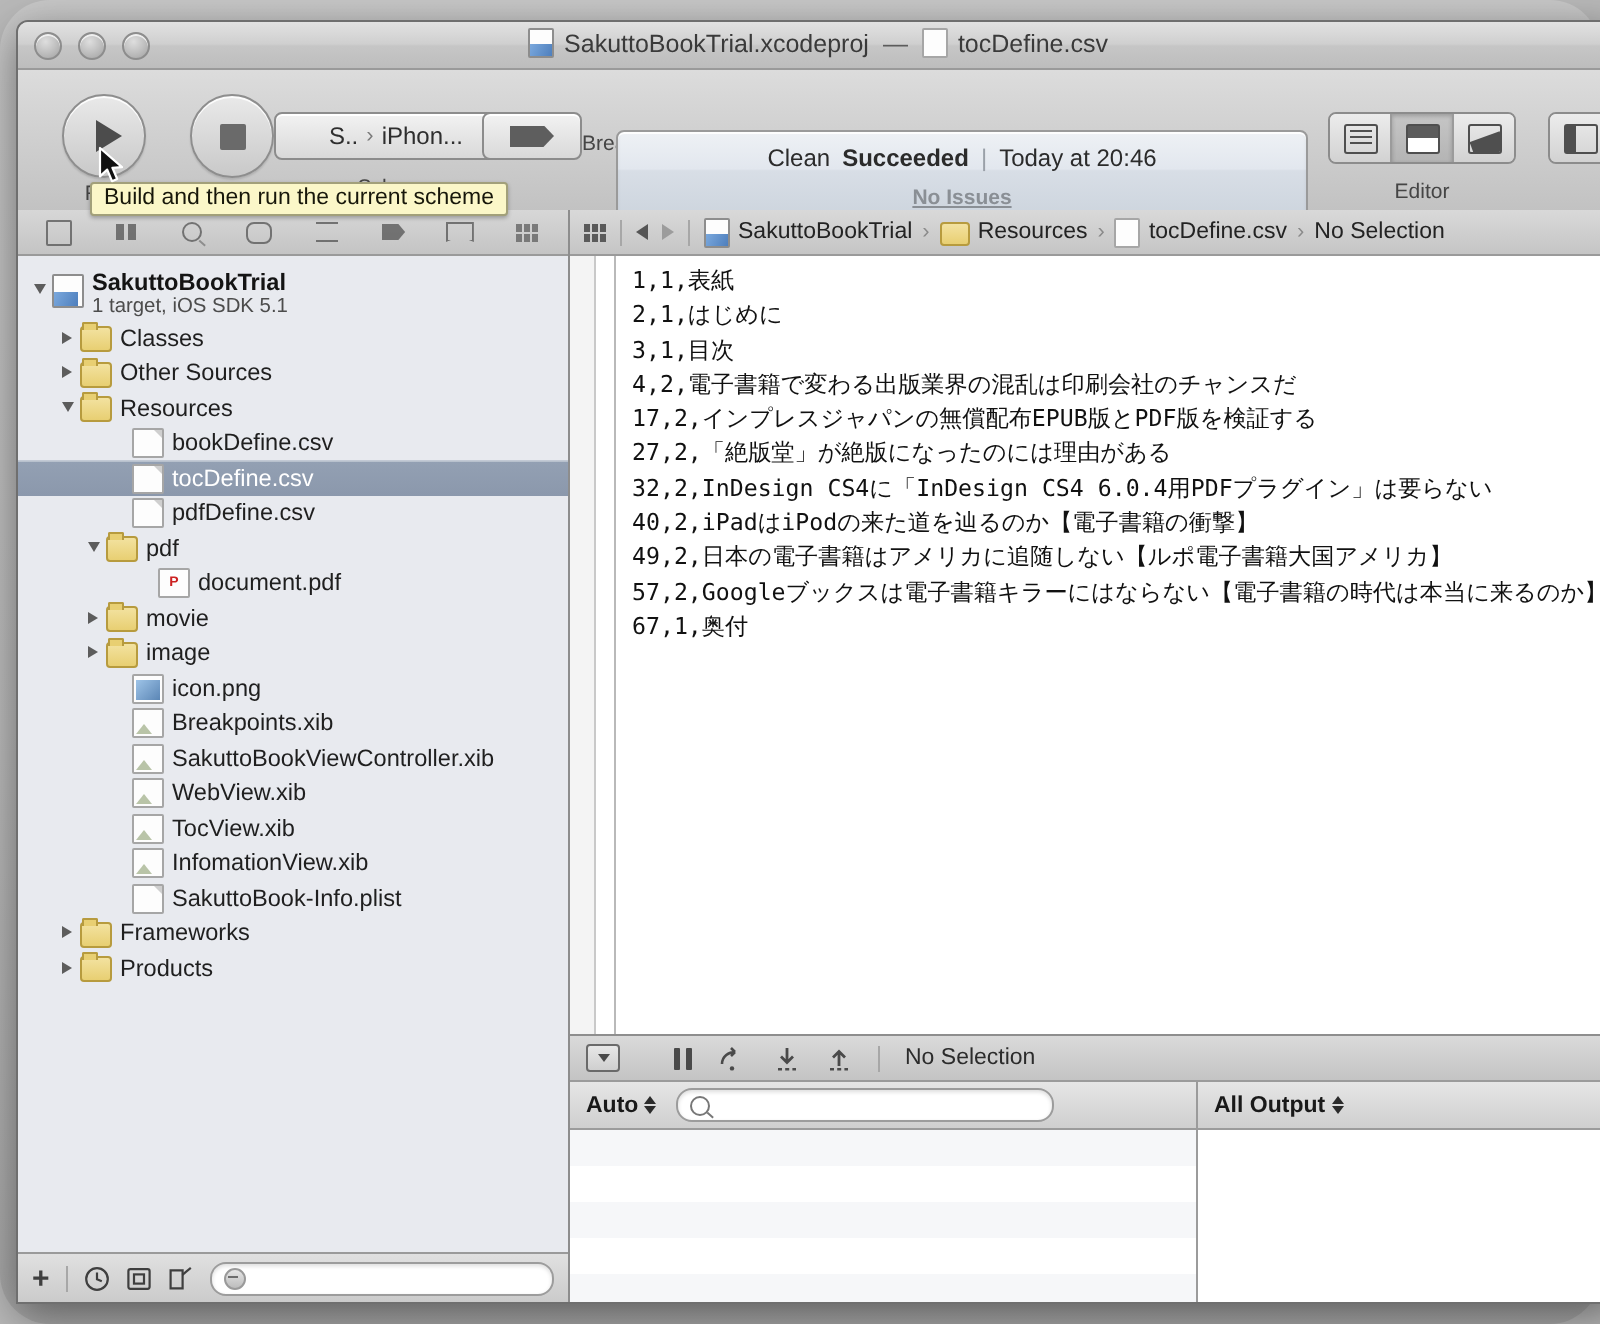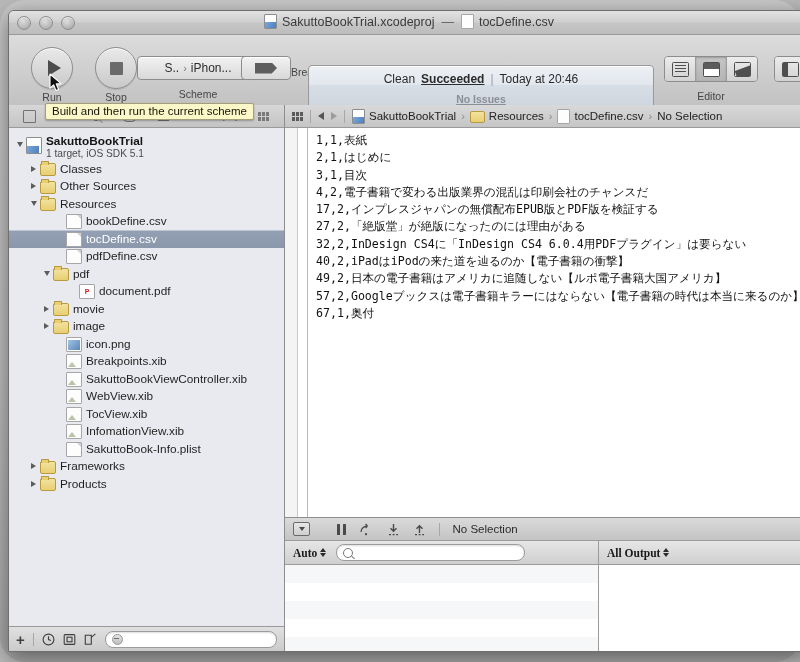--- a/index.html
+++ b/index.html
@@ -60,21 +60,21 @@
   .bp-flag{width:22px;height:11px;background:#5e5e5e;
     clip-path:polygon(0 0,76% 0,100% 50%,76% 100%,0 100%);}
 
   
   .statusview{position:absolute;left:299px;top:30px;width:344px;height:44px;
     border-radius:4px;border:1px solid #9a9a9a;
     background:linear-gradient(180deg,#eef1f5 0%,#e2e7ee 42%,#d8dee6 44%,#ccd4dd 100%);
     box-shadow:inset 0 1px 0 rgba(255,255,255,.9),inset 0 -1px 2px rgba(0,0,0,.06);
     display:flex;flex-direction:column;align-items:center;justify-content:center;}
   .st-main{font-size:12px;color:#2b2b2b;display:flex;align-items:flex-end;gap:6px;margin-top:1px;}
-  .st-main b{font-weight:bold;text-decoration:underline;}
+  .st-main b{font-weight:bold;}
   .st-bar{color:#9aa0a8;}
   .st-sub{font-size:10.5px;color:#8a8f95;margin-top:7px;font-weight:bold;text-decoration:underline;}
 
   
   .seg{display:flex;height:24px;border:1px solid #8c8c8c;border-radius:4px;overflow:hidden;
     box-shadow:inset 0 1px 0 rgba(255,255,255,.85);}
   .seg-i{width:30px;display:flex;align-items:center;justify-content:center;
     background:linear-gradient(180deg,#ececec,#d2d2d2);border-right:1px solid #9b9b9b;}
   .seg-i:last-child{border-right:none;}
   .seg-i.on{background:linear-gradient(180deg,#c6c6c6,#b4b4b4);box-shadow:inset 0 1px 2px rgba(0,0,0,.22);}
@@ -82,21 +82,21 @@
   .gl i{position:absolute;left:2px;right:2px;height:1.3px;background:#4f4f4f;}
   .icon-assist{width:15px;height:13px;border:1.3px solid #4f4f4f;border-radius:1.5px;
     background:linear-gradient(180deg,#5c5c5c 0 45%,#fff 45% 100%);}
   .icon-ver{width:15px;height:13px;border:1.3px solid #4f4f4f;border-radius:1.5px;position:relative;overflow:hidden;}
   .icon-ver::after{content:"";position:absolute;right:-2px;bottom:-2px;width:16px;height:10px;
     background:#4f4f4f;transform:rotate(-20deg);}
   .icon-pane{width:15px;height:13px;border:1.3px solid #4f4f4f;border-radius:1.5px;position:relative;}
   .icon-pane::before{content:"";position:absolute;left:0;top:0;bottom:0;width:5px;background:#4f4f4f;}
 
   
-  .tooltip{position:absolute;left:36px;top:92px;z-index:60;
+  .tooltip{position:absolute;left:36px;top:80px;z-index:60;
     background:#fbf7c8;border:1px solid #a2a07a;border-radius:2px;
     padding:1px 6px 2px;font-size:11.5px;color:#17170a;
     box-shadow:0 1px 2px rgba(0,0,0,.28);white-space:nowrap;}
 
   
   .cursor{position:absolute;left:40px;top:62px;z-index:70;pointer-events:none;}
 
   
   .content{position:absolute;left:0;right:0;top:94px;bottom:0;display:flex;}
 
@@ -177,21 +177,21 @@
   .dbox i{width:0;height:0;border-left:3.5px solid transparent;border-right:3.5px solid transparent;border-top:4px solid #4a4a4a;}
   .pause{display:flex;gap:2.5px;}
   .pause u{width:3px;height:11px;background:#4a4a4a;display:block;border-radius:.5px;}
 
   .debugarea{height:110px;display:flex;background:#fff;}
   .dpane{flex:1;display:flex;flex-direction:column;min-width:0;}
   .dpane.left{border-right:1px solid #9b9b9b;flex:0 0 313px;}
   .dhead{height:23px;background:linear-gradient(180deg,#e6e6e6,#cfcfcf);
     border-bottom:1px solid #9b9b9b;display:flex;align-items:center;gap:10px;padding:0 8px;
     font-size:11.5px;color:#191919;}
-  .popup{display:flex;align-items:center;gap:3px;font-weight:bold;font-family:Liberation Serif, serif;}
+  .popup{display:flex;align-items:center;gap:3px;font-weight:bold;}
   .updown{display:flex;flex-direction:column;gap:1.5px;}
   .updown u{width:0;height:0;display:block;border-left:3.4px solid transparent;border-right:3.4px solid transparent;}
   .updown u.u{border-bottom:4px solid #2b2b2b;}
   .updown u.d{border-top:4px solid #2b2b2b;}
   .searchfield{flex:1;max-width:175px;height:15px;border-radius:8px;background:#fff;border:1px solid #9c9c9c;
     box-shadow:inset 0 1px 2px rgba(0,0,0,.14);display:flex;align-items:center;padding:0 6px;}
   .magn{width:8px;height:8px;border:1.3px solid #777;border-radius:50%;position:relative;}
   .magn::after{content:"";position:absolute;right:-3px;bottom:-2px;width:4px;height:1.3px;background:#777;transform:rotate(42deg);}
   .dbody{flex:1;background:#fff;overflow:hidden;}
   .stripe{height:18px;}

